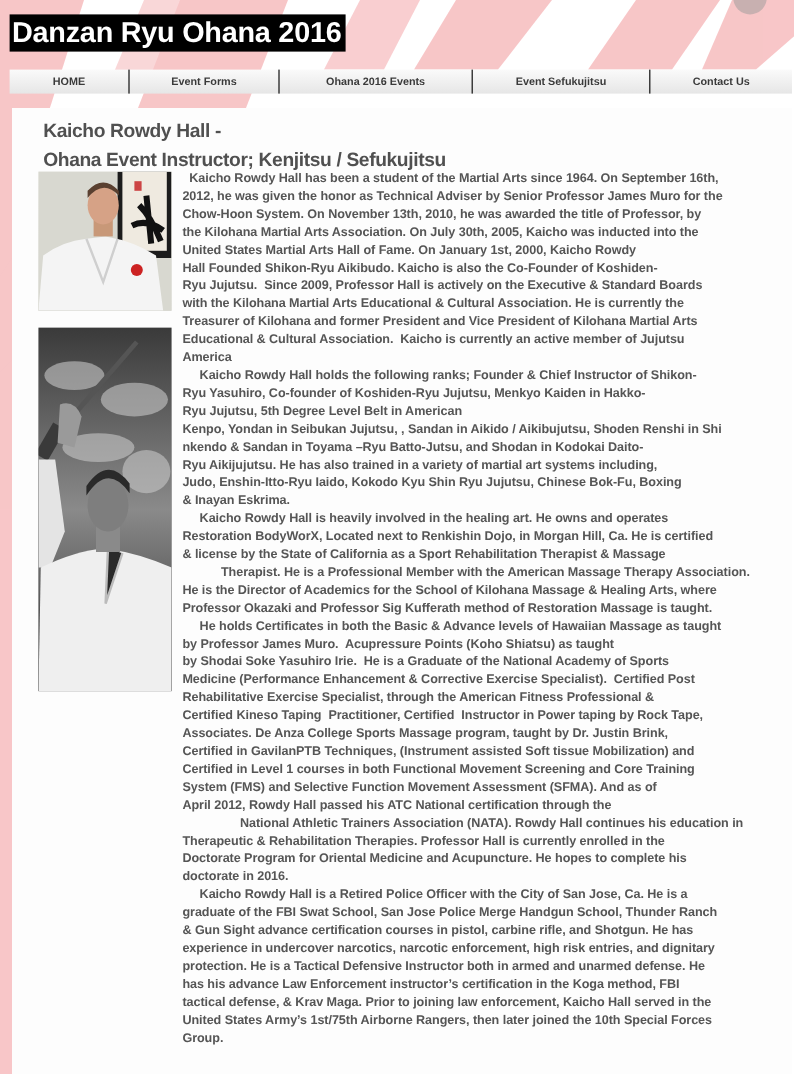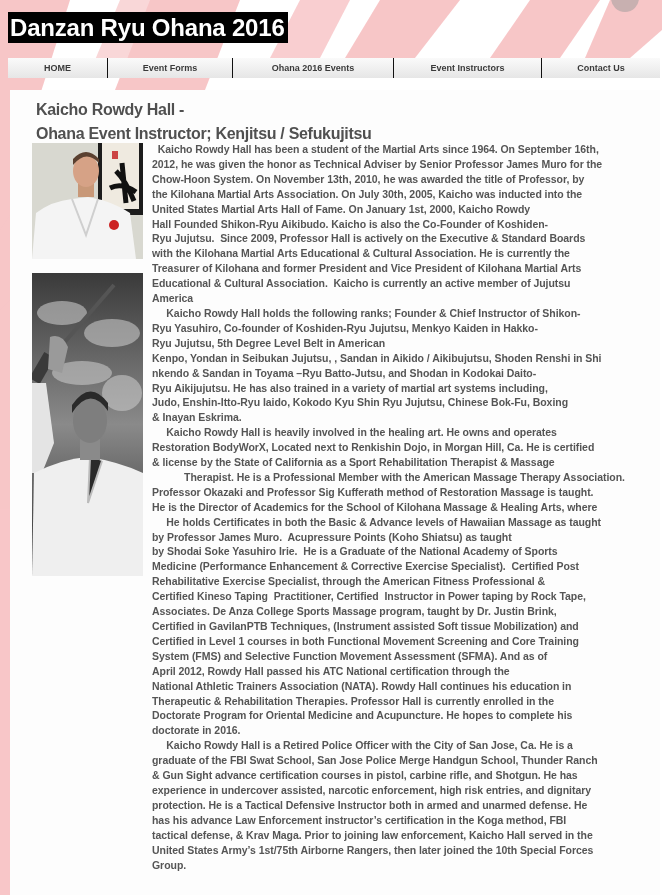--- a/index.html
+++ b/index.html
@@ -69,21 +69,21 @@
 </svg>
 
 <div class="content"></div>
 
 <div class="site-title">Danzan Ryu Ohana 2016</div>
 
 <nav class="nav">
   <div class="nav-item" style="width:99px">HOME</div>
   <div class="nav-item" style="width:125px">Event Forms</div>
   <div class="nav-item" style="width:161px">Ohana 2016 Events</div>
-  <div class="nav-item" style="width:148px">Event Instructors</div>
+  <div class="nav-item" style="width:148px">Event Sefukujitsu</div>
   <div class="nav-item" style="width:119px">Contact Us</div>
 </nav>
 
 <div class="heading">
   <div>Kaicho Rowdy Hall -</div>
   <div>Ohana Event Instructor; Kenjitsu / Sefukujitsu</div>
 </div>
 
 <div class="photo photo1" title="Kaicho Rowdy Hall in white gi with calligraphy scroll">
   <svg width="111" height="116" viewBox="0 0 111 116">
@@ -146,39 +146,39 @@
     <span class="ln" style="white-space: pre;">Ryu Jujutsu, 5th Degree Level Belt in American</span>
     <span class="ln" style="white-space: pre;">Kenpo, Yondan in Seibukan Jujutsu, , Sandan in Aikido / Aikibujutsu, Shoden Renshi in Shi</span>
     <span class="ln" style="white-space: pre;">nkendo &amp; Sandan in Toyama –Ryu Batto-Jutsu, and Shodan in Kodokai Daito-</span>
     <span class="ln" style="white-space: pre;">Ryu Aikijujutsu. He has also trained in a variety of martial art systems including,</span>
     <span class="ln" style="white-space: pre;">Judo, Enshin-Itto-Ryu Iaido, Kokodo Kyu Shin Ryu Jujutsu, Chinese Bok-Fu, Boxing</span>
     <span class="ln" style="white-space: pre;">&amp; Inayan Eskrima.</span>
     <span class="ln" style="white-space: pre;">     Kaicho Rowdy Hall is heavily involved in the healing art. He owns and operates</span>
     <span class="ln" style="white-space: pre;">Restoration BodyWorX, Located next to Renkishin Dojo, in Morgan Hill, Ca. He is certified</span>
     <span class="ln" style="white-space: pre;">&amp; license by the State of California as a Sport Rehabilitation Therapist &amp; Massage</span>
     <span class="ln" style="white-space: pre; text-align: center;">Therapist. He is a Professional Member with the American Massage Therapy Association.</span>
+    <span class="ln" style="white-space: pre;">He is the Director of Academics for the School of Kilohana Massage &amp; Healing Arts, where</span>
     <span class="ln" style="white-space: pre;">Professor Okazaki and Professor Sig Kufferath method of Restoration Massage is taught.</span>
-    <span class="ln" style="white-space: pre;">He is the Director of Academics for the School of Kilohana Massage &amp; Healing Arts, where</span>
     <span class="ln" style="white-space: pre;">     He holds Certificates in both the Basic &amp; Advance levels of Hawaiian Massage as taught</span>
     <span class="ln" style="white-space: pre;">by Professor James Muro.  Acupressure Points (Koho Shiatsu) as taught</span>
     <span class="ln" style="white-space: pre;">by Shodai Soke Yasuhiro Irie.  He is a Graduate of the National Academy of Sports</span>
     <span class="ln" style="white-space: pre;">Medicine (Performance Enhancement &amp; Corrective Exercise Specialist).  Certified Post</span>
     <span class="ln" style="white-space: pre;">Rehabilitative Exercise Specialist, through the American Fitness Professional &amp;</span>
     <span class="ln" style="white-space: pre;">Certified Kineso Taping  Practitioner, Certified  Instructor in Power taping by Rock Tape,</span>
     <span class="ln" style="white-space: pre;">Associates. De Anza College Sports Massage program, taught by Dr. Justin Brink,</span>
     <span class="ln" style="white-space: pre;">Certified in GavilanPTB Techniques, (Instrument assisted Soft tissue Mobilization) and</span>
     <span class="ln" style="white-space: pre;">Certified in Level 1 courses in both Functional Movement Screening and Core Training</span>
     <span class="ln" style="white-space: pre;">System (FMS) and Selective Function Movement Assessment (SFMA). And as of</span>
     <span class="ln" style="white-space: pre;">April 2012, Rowdy Hall passed his ATC National certification through the</span>
-    <span class="ln" style="white-space: pre;">National Athletic Trainers Association (NATA). Rowdy Hall continues his education in</span>
+    <span class="ln" style="white-space: pre; margin-left: 48px;">National Athletic Trainers Association (NATA). Rowdy Hall continues his education in</span>
     <span class="ln" style="white-space: pre;">Therapeutic &amp; Rehabilitation Therapies. Professor Hall is currently enrolled in the</span>
     <span class="ln" style="white-space: pre;">Doctorate Program for Oriental Medicine and Acupuncture. He hopes to complete his</span>
     <span class="ln" style="white-space: pre;">doctorate in 2016.</span>
     <span class="ln" style="white-space: pre;">     Kaicho Rowdy Hall is a Retired Police Officer with the City of San Jose, Ca. He is a</span>
     <span class="ln" style="white-space: pre;">graduate of the FBI Swat School, San Jose Police Merge Handgun School, Thunder Ranch</span>
     <span class="ln" style="white-space: pre;">&amp; Gun Sight advance certification courses in pistol, carbine rifle, and Shotgun. He has</span>
-    <span class="ln" style="white-space: pre;">experience in undercover assisted, narcotic enforcement, high risk entries, and dignitary</span>
+    <span class="ln" style="white-space: pre;">experience in undercover narcotics, narcotic enforcement, high risk entries, and dignitary</span>
     <span class="ln" style="white-space: pre;">protection. He is a Tactical Defensive Instructor both in armed and unarmed defense. He</span>
     <span class="ln" style="white-space: pre;">has his advance Law Enforcement instructor’s certification in the Koga method, FBI</span>
     <span class="ln" style="white-space: pre;">tactical defense, &amp; Krav Maga. Prior to joining law enforcement, Kaicho Hall served in the</span>
     <span class="ln" style="white-space: pre;">United States Army’s 1st/75th Airborne Rangers, then later joined the 10th Special Forces</span>
     <span class="ln" style="white-space: pre;">Group.</span>
   </div>
 
 </body></html>

